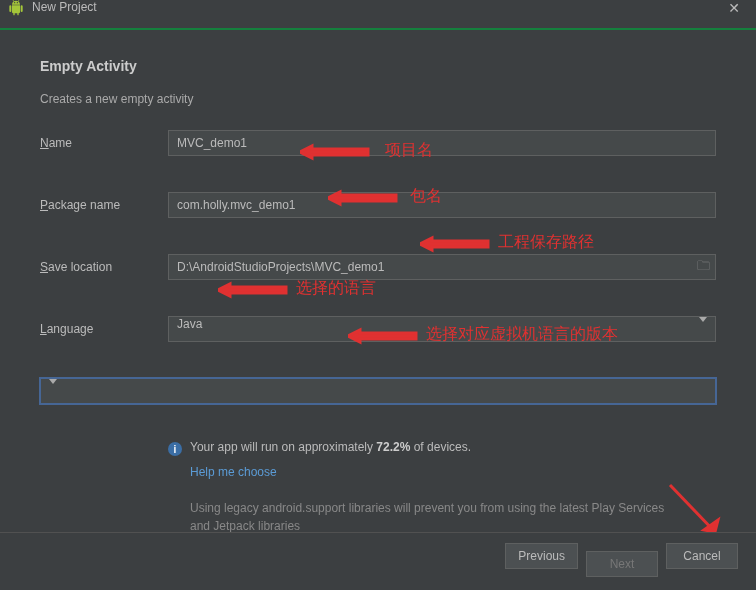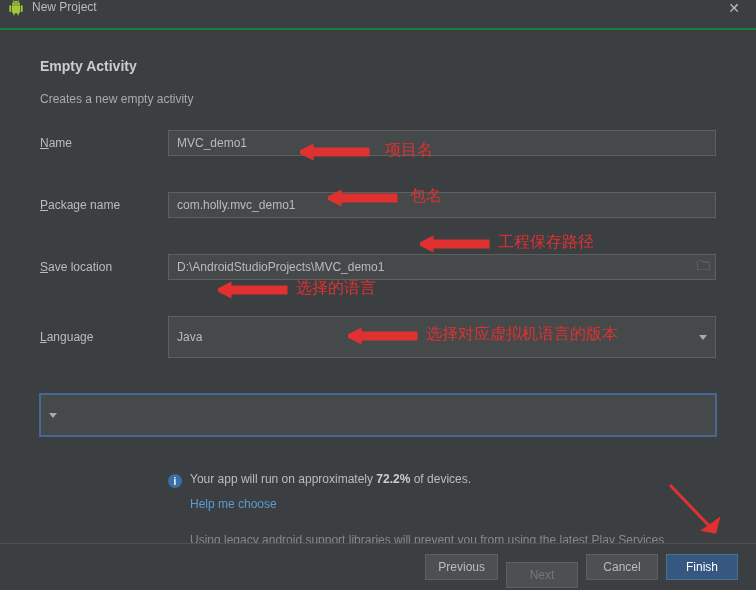--- a/index.html
+++ b/index.html
@@ -62,28 +62,27 @@
       height: 26px;
       background: #45494a;
       border: 1px solid #5e6060;
       color: #bbbbbb;
       font-size: 12px;
       padding: 0 8px;
       outline: none;
     }
     .select-field {
       flex: 1;
-      height: 42px;
+      height: 26px;
       background: #45494a;
       border: 1px solid #5e6060;
       color: #bbbbbb;
       font-size: 12px;
       padding: 0 8px;
       display: flex;
-      align-items: center;
       justify-content: space-between;
       cursor: pointer;
     }
     .select-field.highlighted {
       border: 1px solid #466695;
       box-shadow: 0 0 0 1px #466695;
     }
     .select-caret {
       width: 0; height: 0;
       border-left: 4px solid transparent;
@@ -164,21 +163,21 @@
     }
     .legacy-desc {
       margin-left: 150px;
       color: #888888;
       font-size: 12px;
       line-height: 1.5;
       max-width: 480px;
     }
     .footer {
       position: absolute;
-      bottom: 1px;
+      bottom: 12px;
       left: 0;
       right: 0;
       height: 46px;
       border-top: 1px solid #515151;
       display: flex;
       justify-content: flex-end;
       align-items: center;
       padding: 0 18px;
       gap: 8px;
       background: #3c3f41;
@@ -319,14 +318,13 @@
     <line class="arrow-line" x1="10" y1="5" x2="55" y2="52" stroke-width="4"></line>
     <polygon class="arrow-line" points="55,52 58,40 44,50"></polygon>
   </svg>
 
 <div class="watermark">@51CTO博客</div>
 
 <div class="footer">
   <button class="btn">Previous</button>
   <button class="btn disabled">Next</button>
   <button class="btn">Cancel</button>
-  <button class="btn primary">Finish</button>
 </div>
 
 </body></html>

